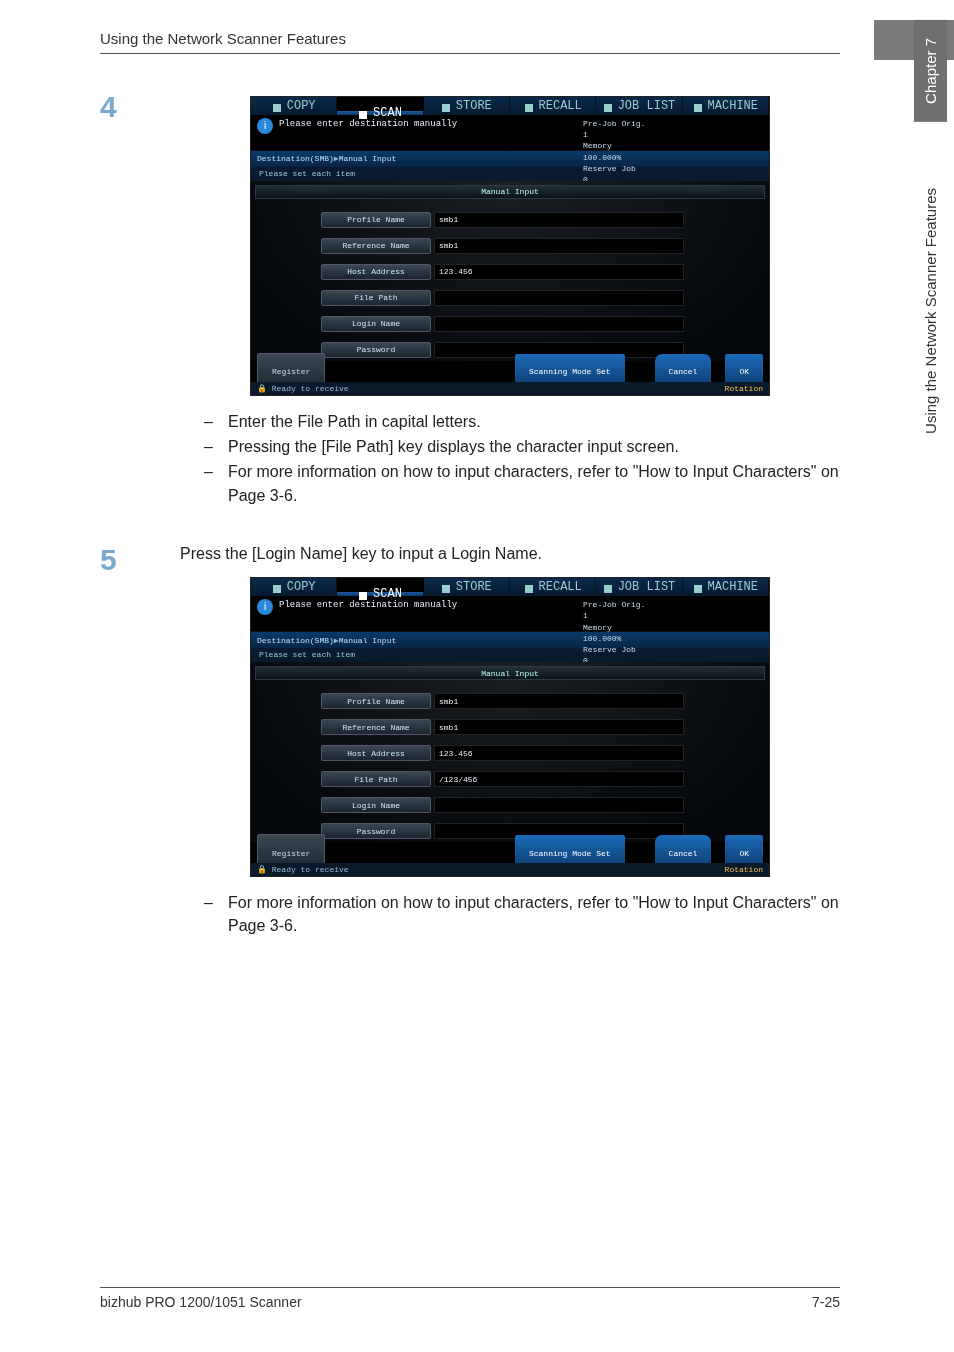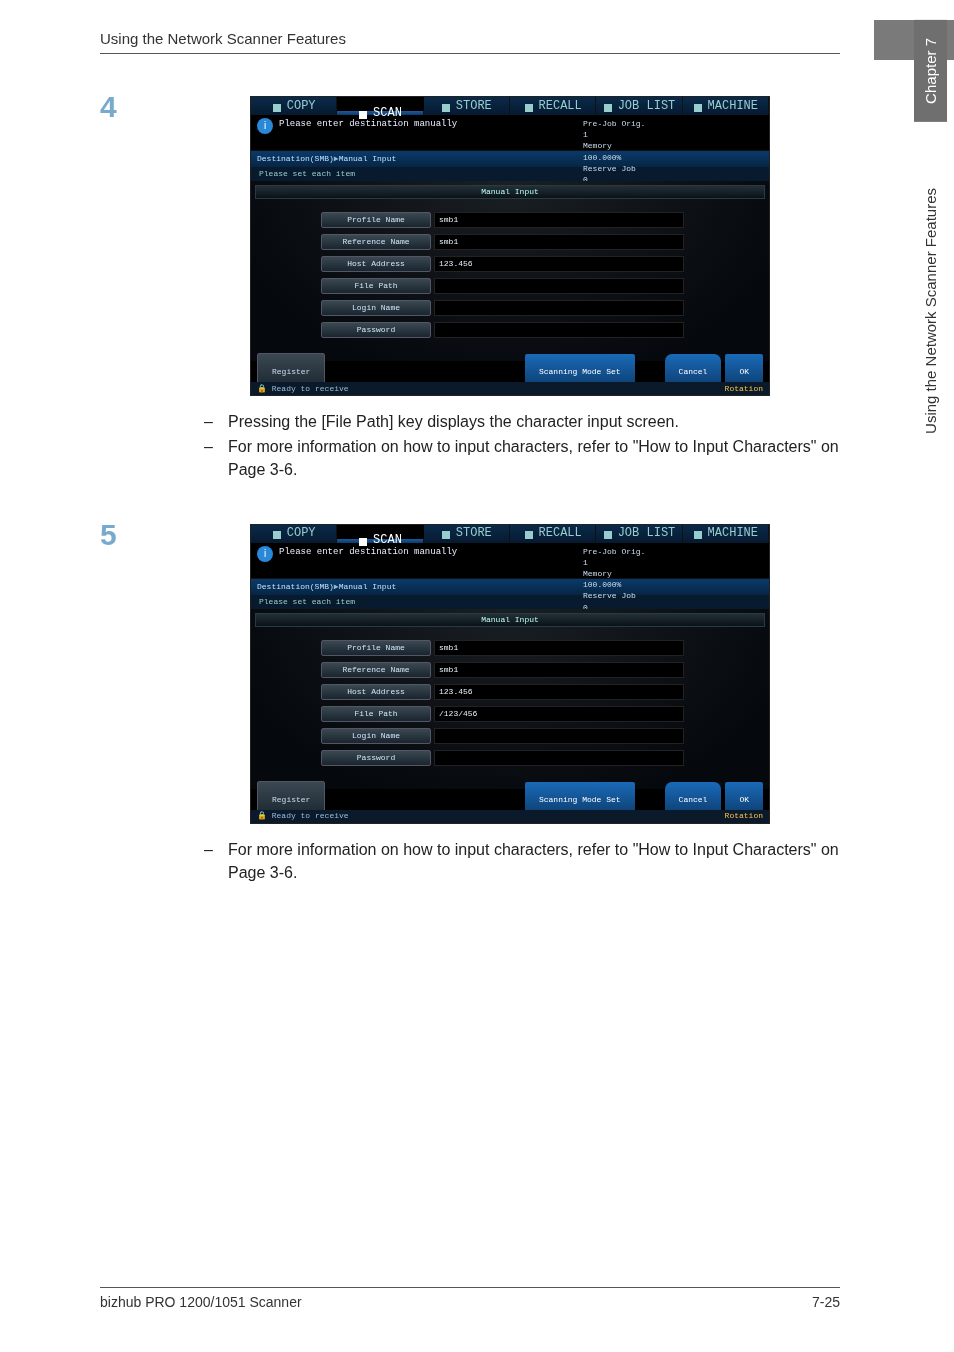--- a/index.html
+++ b/index.html
@@ -48,30 +48,30 @@
   .panel .info-row .stats { width: 180px; font-size: 8px; color: #cde; }
   .panel .info-row .stats .line { display: flex; justify-content: space-between; flex-direction: column; }
 
   .panel .breadcrumb { height: 16px; padding: 2px 6px; background: linear-gradient(#0a3a6a, #072544); color: #bfe0ff; font-size: 8px; display: flex; align-items: center; }
   .panel .breadcrumb .arrow { color: #8bd; }
   .panel .sub { height: 14px; padding: 1px 8px; color: #9cc; font-size: 8px; background: #071a2e; }
 
   .panel .form-area { position: relative; height: 180px; background: radial-gradient(ellipse at top, #1a1f24 0%, #05080c 80%); padding-top: 4px; }
   .panel .form-title { height: 14px; background: linear-gradient(#233038, #0a1218); color: #bfe; font-size: 8px; display: flex; align-items: center; justify-content: center; margin: 0 4px 12px 4px; border: 1px solid #2a3a44; }
 
-  .panel .field-row { display: flex; align-items: center; height: 18px; margin: 0 0 4px 70px; }
+  .panel .field-row { display: flex; align-items: center; height: 18px; margin: 8px 0 4px 70px; }
   .panel .field-btn { width: 110px; height: 16px; background: linear-gradient(#3a4852, #1a252e); border: 1px solid #556; color: #cfe6f6; font-size: 8px; display: flex; align-items: center; justify-content: center; border-radius: 2px; margin-right: 3px; }
   .panel .field-val { width: 250px; height: 16px; background: #000; border: 1px solid #222; color: #e6f0fa; font-size: 8px; padding-left: 4px; display: flex; align-items: center; }
 
   .panel .footer { position: absolute; bottom: 14px; left: 0; right: 0; height: 18px; display: flex; align-items: center; padding: 0 6px; }
   .panel .footer .btn { height: 14px; padding: 18px 14px; display: flex; align-items: center; justify-content: center; font-size: 8px; border-radius: 2px; }
   .panel .footer .btn.reg { background: linear-gradient(#3a4852, #1a252e); color: #cde; border: 1px solid #556; }
   .panel .footer .spacer { flex: 1; }
   .panel .footer .btn.mode { background: linear-gradient(#1a6ab8, #0c3a6a); color: #fff; margin-right: 30px; }
-  .panel .footer .btn.cancel { background: linear-gradient(#1a6ab8, #0c3a6a); color: #fff; margin-right: 4px; border-radius: 7px; }
+  .panel .footer .btn.cancel { background: linear-gradient(#1a6ab8, #0c3a6a); color: #fff; margin-right: 14px; border-radius: 7px; }
   .panel .footer .btn.ok { background: linear-gradient(#1a6ab8, #0c3a6a); color: #fff; }
 
   .panel .status { position: absolute; bottom: 0; left: 0; right: 0; height: 13px; background: #0a1a2a; color: #9bd; font-size: 8px; padding: 0 6px; display: flex; align-items: center; justify-content: space-between; }
   .panel .status .rot { color: #f9c04a; }
 
   
   .page-footer { position: absolute; left: 100px; bottom: 42px; width: 740px; }
   .page-footer .rule { border: none; border-top: 1px solid #555; margin-bottom: 6px; }
   .page-footer .row { display: flex; justify-content: space-between; font-size: 14px; color: #333; }
 
@@ -200,29 +200,31 @@
             <div class="btn cancel">Cancel</div>
             <div class="btn ok">OK</div>
           </div>
           <div class="status">
             <span>🔒 <span>Ready to receive</span></span>
             <span class="rot">Rotation</span>
           </div>
         </div>
 
         <ul class="bullets">
+          <li>Enter the File Path in capital letters.</li>
           <li>Pressing the [File Path] key displays the character input screen.</li>
           <li>For more information on how to input characters, refer to "How to Input Characters" on Page 3-6.</li>
         </ul>
       </div>
     </div>
 
     <div class="step">
       <div class="step-num">5</div>
       <div class="step-body">
+        <p>Press the [Login Name] key to input a Login Name.</p>
 
         <div class="panel">
           <div class="tabs">
             <div class="tab">
                 <span class="icon-sq"><svg viewBox="0 0 10 10">
                     <rect x="1" y="1" width="8" height="8" fill="#9cc"></rect>
                   </svg></span>
                 <span>COPY</span>
               </div>
             <div class="tab active">

